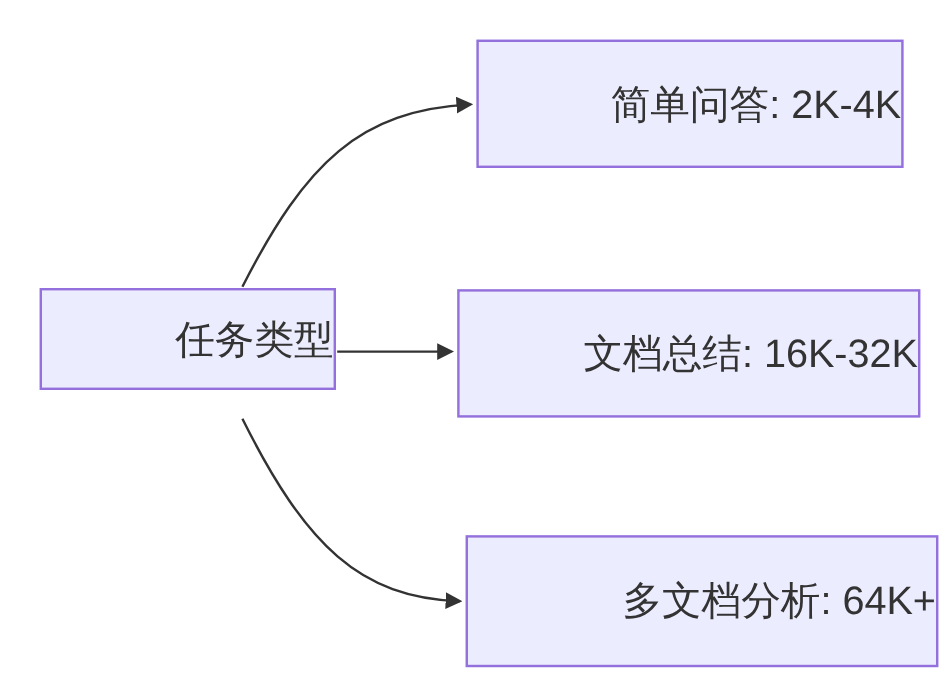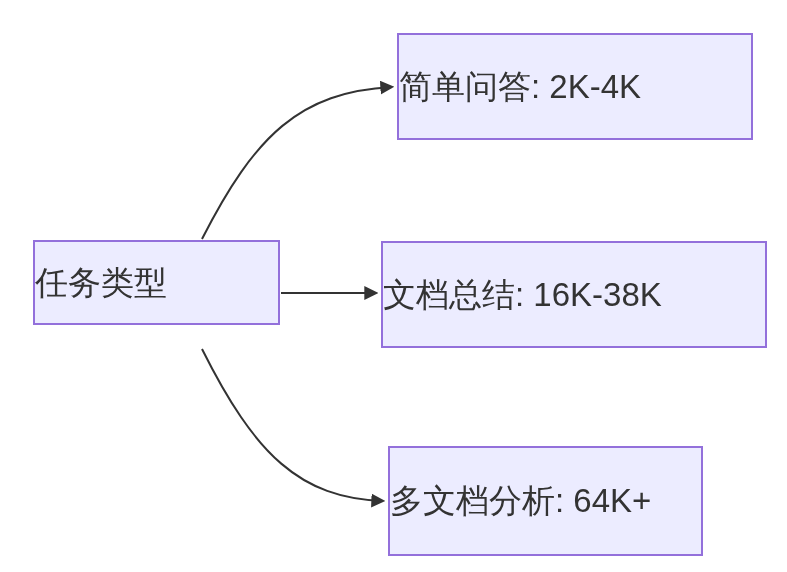--- a/index.html
+++ b/index.html
@@ -29,30 +29,30 @@
     stroke-width: 2px;
   }
   .node {
     position: absolute;
     box-sizing: border-box;
     background: #ECECFF;
     border: 2px solid #9370DB;
     color: #333333;
     display: flex;
     align-items: center;
-    justify-content: flex-start;
+    justify-content: flex-end;
     font-size: 33px;
     line-height: 1.2;
     white-space: nowrap;
     text-align: center;
   }
   .node-root   { left: 33px;  top: 240px; width: 247px; height: 85px; }
   .node-top    { left: 397px; top: 33px;  width: 356px; height: 107px; }
   .node-mid    { left: 381px; top: 241px; width: 386px; height: 107px; }
-  .node-bottom { left: 388px; top: 446px; width: 315px; height: 110px; }
+  .node-bottom { left: 388px; top: 446px; width: 394px; height: 110px; }
 </style>
 </head>
 <body>
 
 <div class="canvas">
 
   <svg class="edge-layer" viewBox="0 0 787 572" xmlns="http://www.w3.org/2000/svg">
     <defs>
       <marker id="arrowhead" viewBox="0 0 12 12" refX="10" refY="6" markerUnits="userSpaceOnUse" markerWidth="14" markerHeight="14" orient="auto">
         <path d="M0,0 L12,6 L0,12 z" fill="#333333"></path>
@@ -65,20 +65,20 @@
 
   <div class="node node-root">
     <span>任务类型</span>
   </div>
 
   <div class="node node-top">
     <span>简单问答: 2K-4K</span>
   </div>
 
   <div class="node node-mid">
-    <span>文档总结: 16K-38K</span>
+    <span>文档总结: 16K-32K</span>
   </div>
 
   <div class="node node-bottom">
     <span>多文档分析: 64K+</span>
   </div>
 
 </div>
 
 </body></html>

